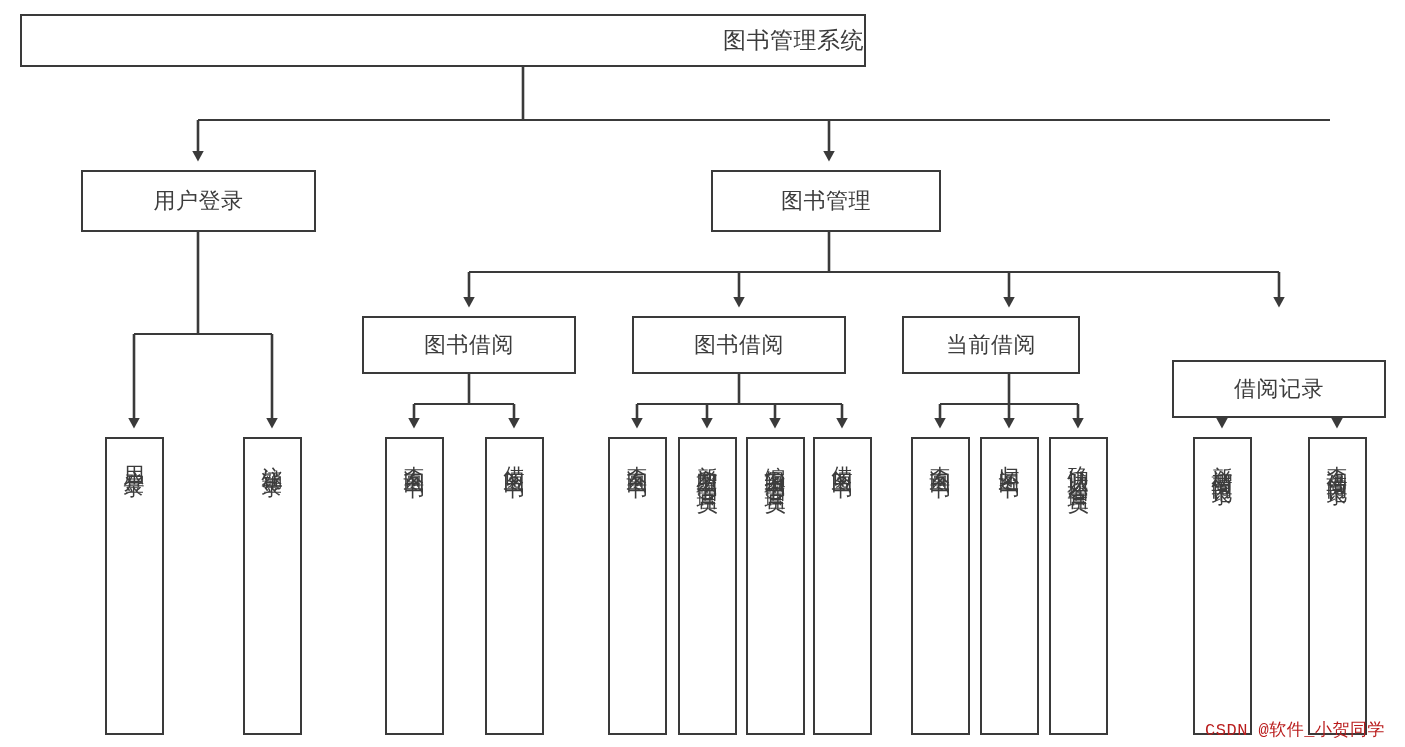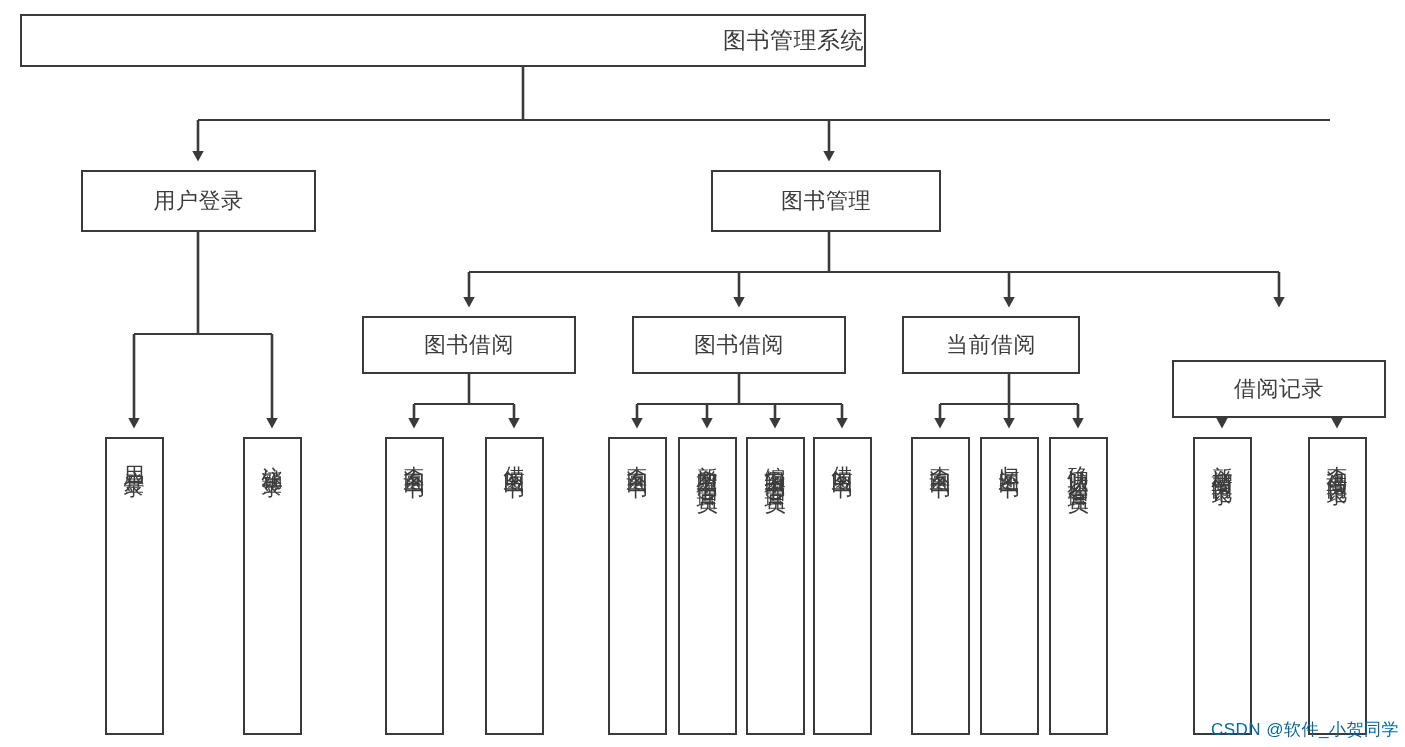--- a/index.html
+++ b/index.html
@@ -57,27 +57,28 @@
     writing-mode:vertical-rl;
     text-orientation:upright;
     font-size:21px;
     line-height:1.0;
     letter-spacing:4px;
     white-space:nowrap;
   }
   
   #watermark{
     position:absolute;
-    right:6px;
+    right:20px;
     bottom:6px;
     font-size:17px;
-    color:#0369a1;
+    color:#b91c1c;
     letter-spacing:0.5px;
     white-space:nowrap;
     z-index:5;
+    font-family:Liberation Mono, monospace;
   }
 </style>
 </head>
 <body>
 
 <div id="canvas">
 
   <svg id="wires" viewBox="0 0 1405 747" xmlns="http://www.w3.org/2000/svg">
     <defs>
       <marker id="arw" markerWidth="11" markerHeight="12" refX="1.5" refY="6" orient="auto" markerUnits="userSpaceOnUse">

